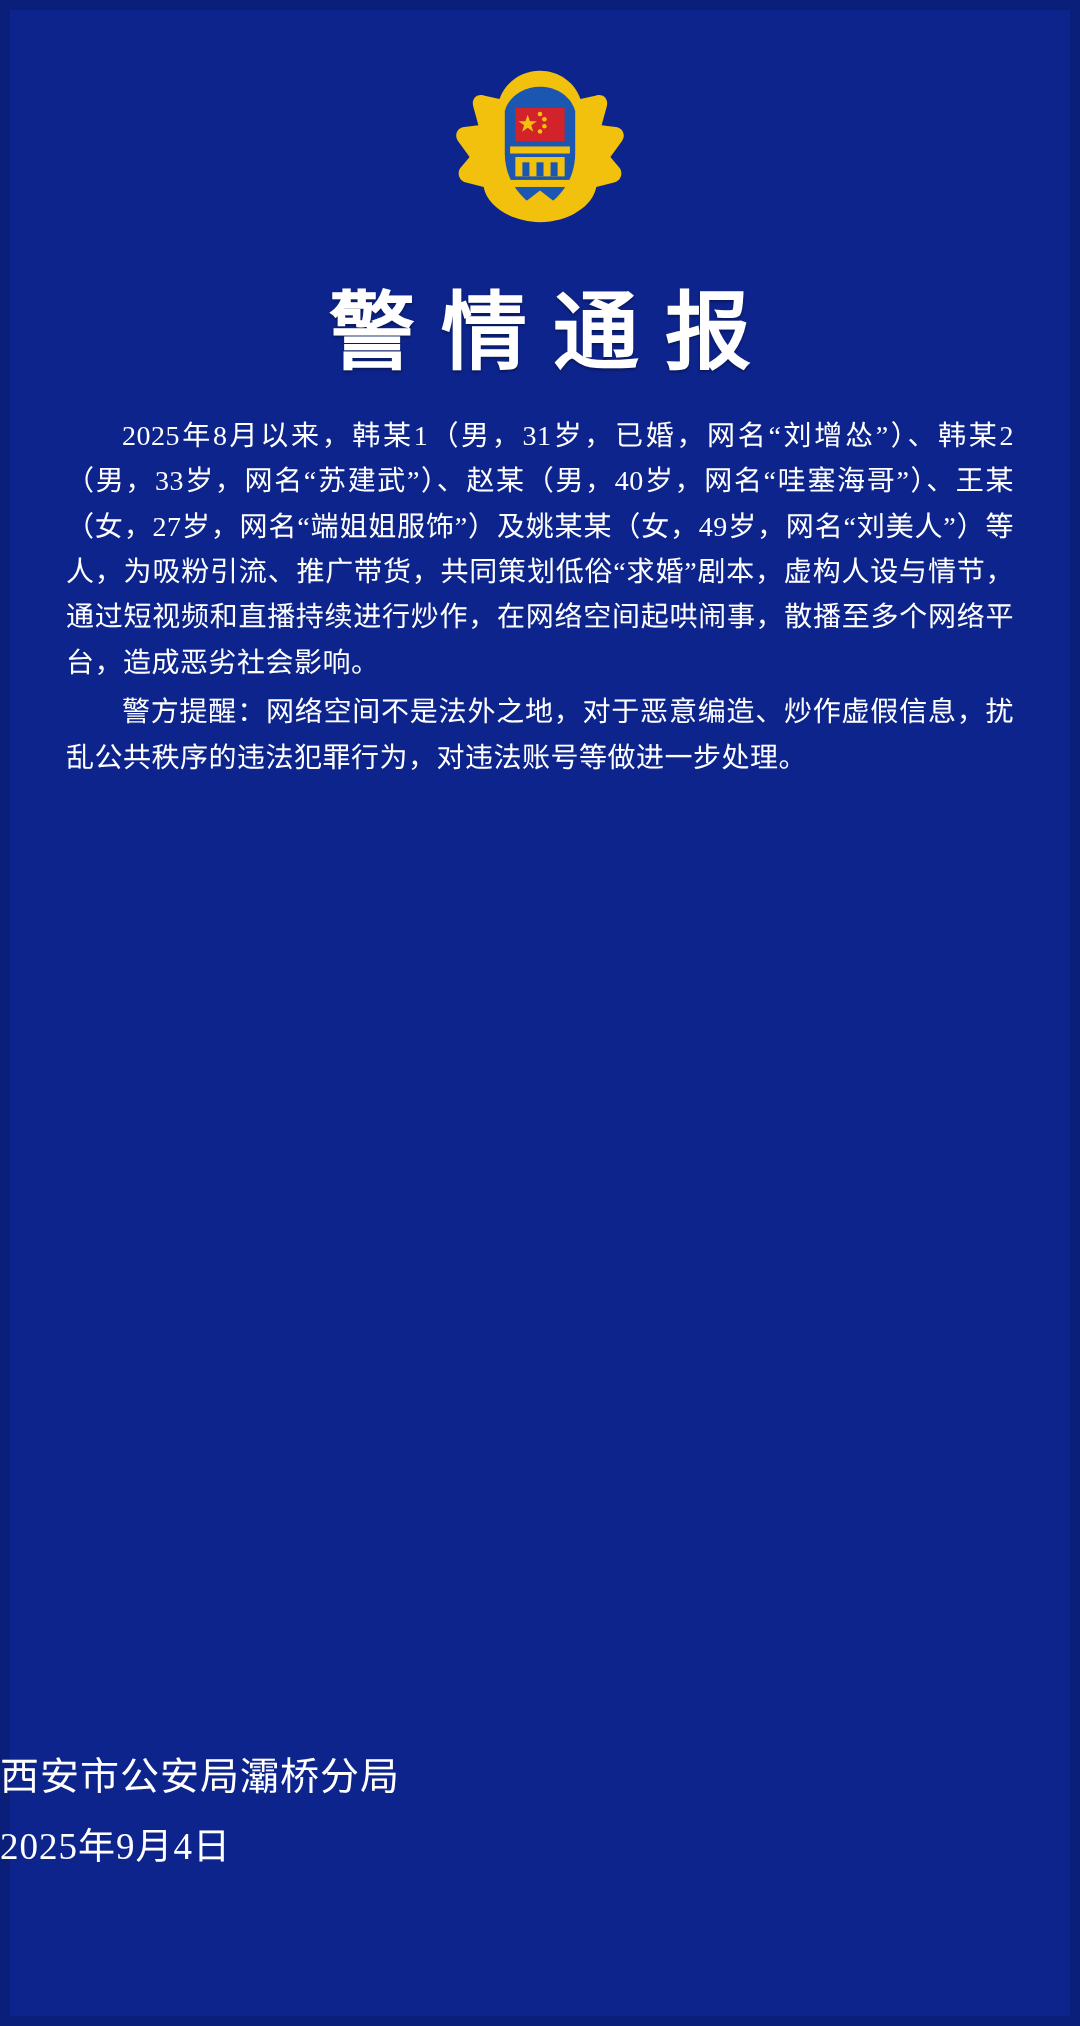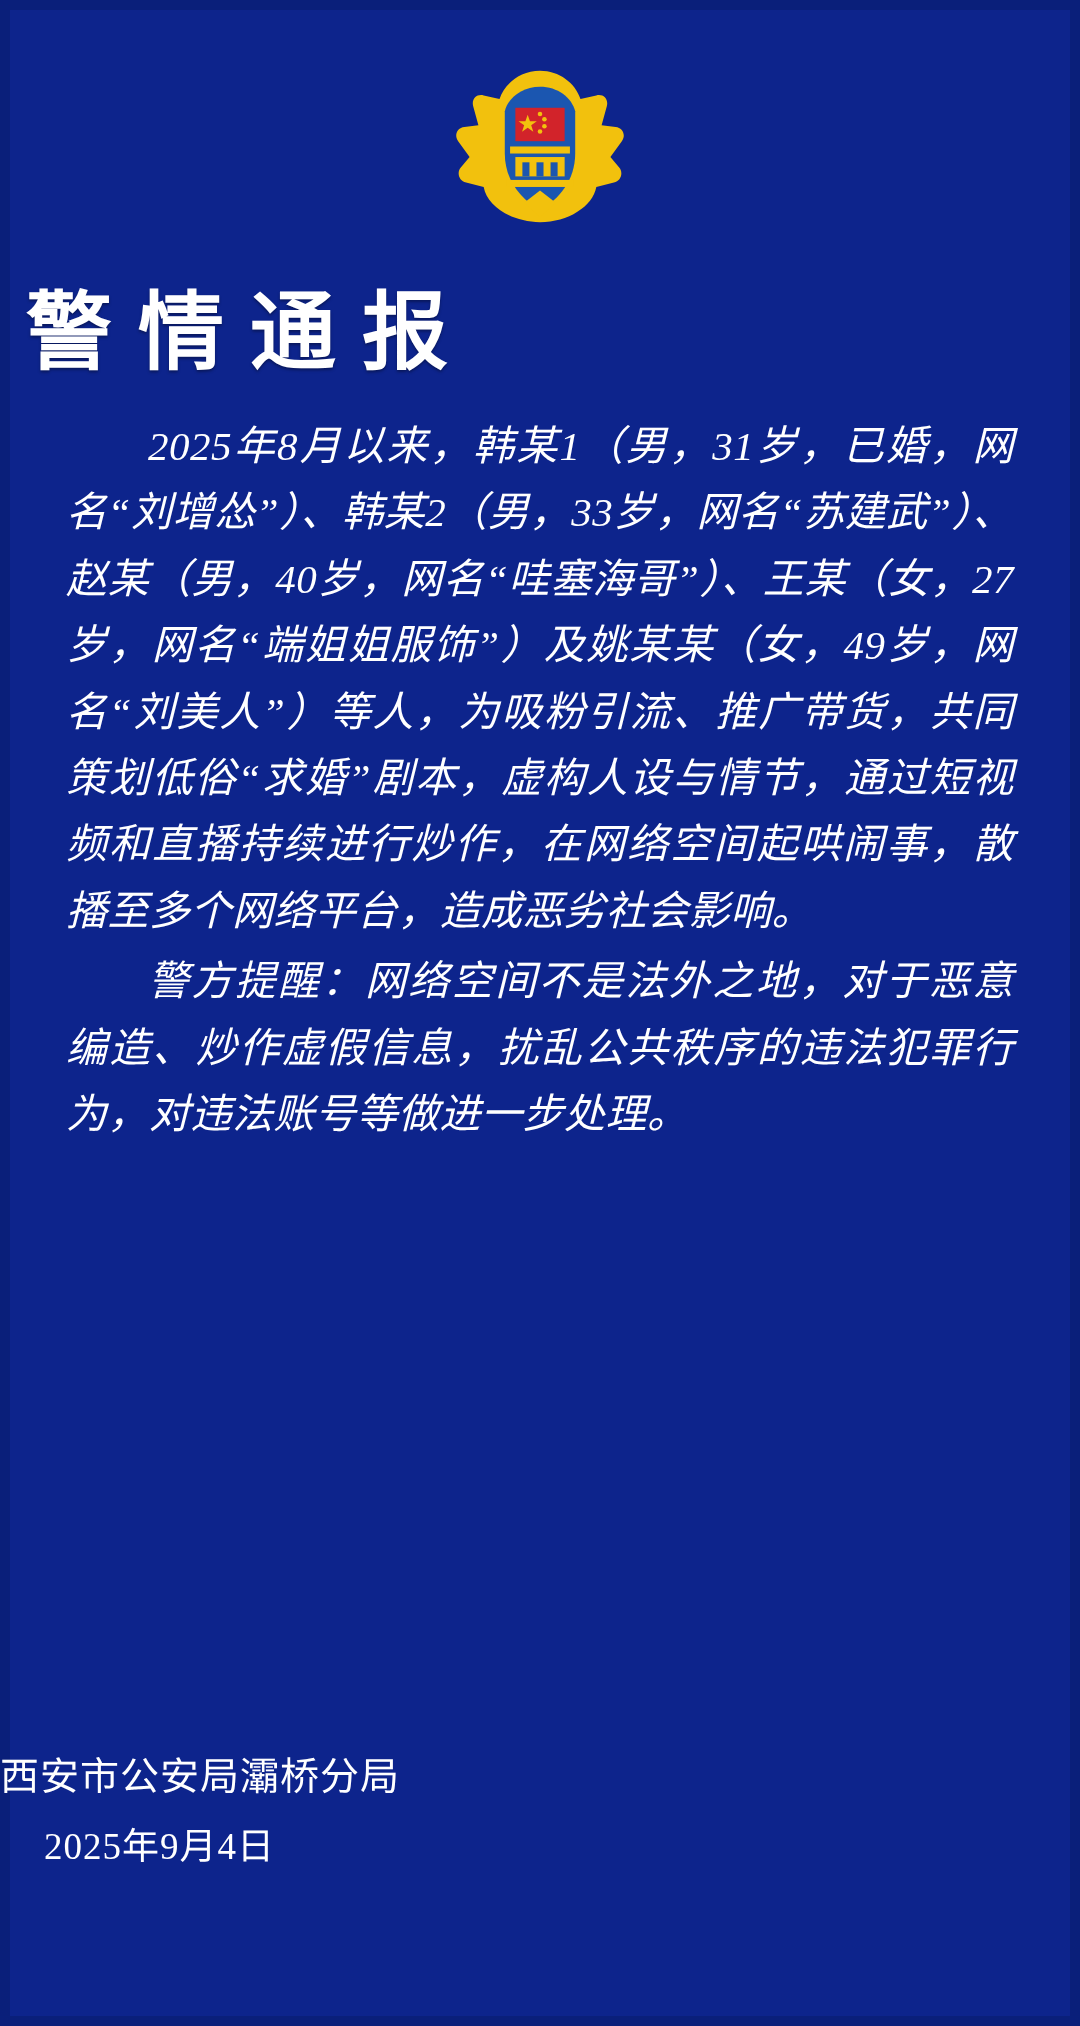--- a/index.html
+++ b/index.html
@@ -37,62 +37,61 @@
     justify-content: center;
     padding-top: 62px;
   }
   .emblem {
     width: 176px;
     height: 176px;
     display: block;
   }
 
   .title {
+    text-align: center;
     font-size: 86px;
     letter-spacing: 26px;
     font-weight: bold;
     margin: 24px 0 10px 0;
     text-indent: 26px;
     font-family: "Liberation Serif", "DejaVu Serif", serif;
     text-shadow: 0 2px 3px rgba(0,0,0,0.35);
   }
 
   .body-text {
     margin: 26px 66px 0 66px;
   }
   .para {
-    font-size: 41px;
+    font-size: 28px;
     line-height: 1.62;
     text-align: justify;
     text-align-last: left;
     text-justify: inter-ideograph;
     text-indent: 2em;
     margin: 0 0 4px 0;
     letter-spacing: 0.5px;
-    font-style: italic;
   }
 
   .signature {
     position: absolute;
     left: 0;
     right: 0;
     bottom: 150px;
     text-align: left;
   }
   .sig-org {
     font-size: 39px;
     line-height: 1.5;
     letter-spacing: 1px;
   }
   .sig-date {
     font-size: 37px;
     line-height: 1.6;
     margin-top: 10px;
     letter-spacing: 1px;
-    padding-left: 44px;
   }
 </style>
 </head>
 <body>
 
 <div class="poster">
   <div class="frame-edge"></div>
 
   <div class="emblem-wrap">
     <svg class="emblem" viewBox="0 0 200 200" aria-hidden="true">

